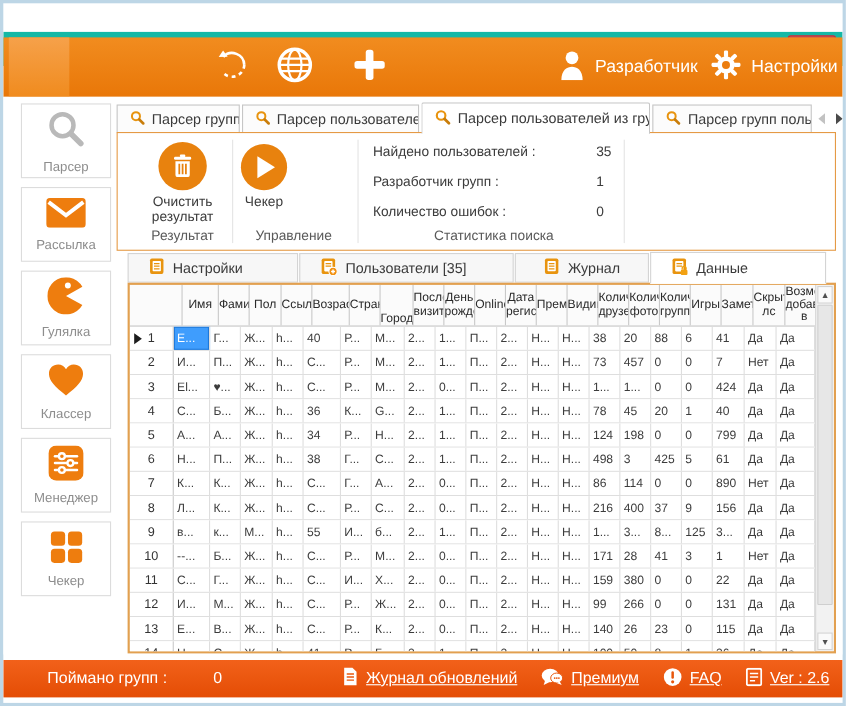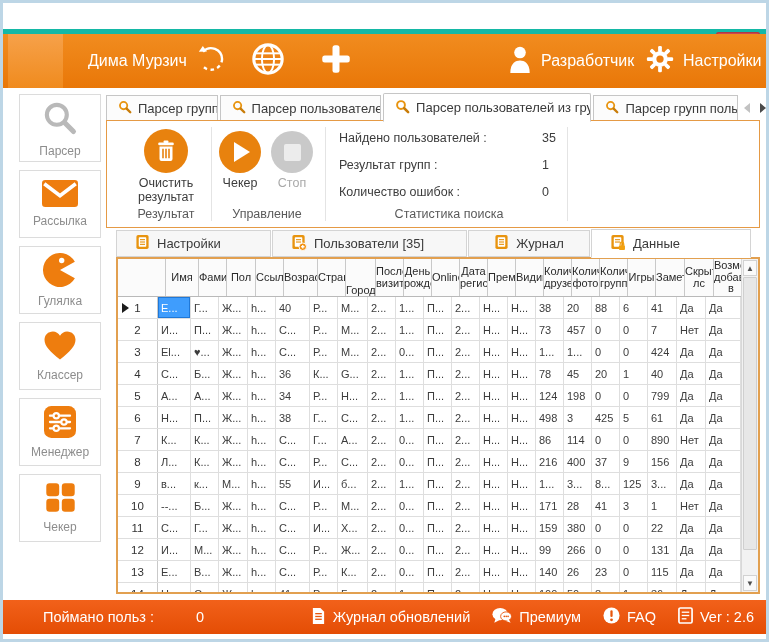--- a/index.html
+++ b/index.html
@@ -88,21 +88,21 @@
   .vs-up{top:1px;}
   .vs-down{bottom:1px;}
   .vs-thumb{position:absolute;left:1px;right:1px;top:18px;bottom:42px;background:#e7e7e7;
             border:1px solid #cfcfcf;border-radius:1px;box-sizing:border-box;}
   
   .statusbar{position:absolute;left:0;right:0;bottom:5px;height:34px;
              background:linear-gradient(#f2611a,#e44d05);color:#fff;display:flex;align-items:center;font-size:14.5px;}
   .sb-captcha{margin-left:40px;display:flex;}
   .sb-captcha-val{margin-left:42px;}
   .sb-right{margin-left:auto;margin-right:12px;display:flex;align-items:center;gap:22px;}
-  .sb-item{display:flex;align-items:center;gap:7px;cursor:default;}
+  .sb-item{display:flex;align-items:center;gap:7px;cursor:default;text-decoration:underline;}
   
   .play-tri{width:0;height:0;border-top:10px solid transparent;border-bottom:10px solid transparent;border-left:16px solid #fff;margin-left:4px;}
   .stop-sq{width:17px;height:17px;background:#ececec;border-radius:2px;}
   .doc-badge{position:relative;}
 </style>
 </head>
 <body>
 
 <div class="window">
 
@@ -112,21 +112,20 @@
       <div class="wbtn wbtn-min">–</div>
       <div class="wbtn wbtn-max">
           <i></i>
         </div>
       <div class="wbtn wbtn-close">x</div>
     </div>
   </div>
 
   <div class="appbar">
     <div class="appbar-accent"></div>
-    <div class="ab-item ab-name">Дима Мурзич</div>
     <div class="ab-item ab-refresh">
       <span>
         <svg width="32" height="32" viewBox="0 0 24 24" fill="none">
           <path d="M6,6.5 A8.3,8.3 0 0 1 20.3,12" stroke="#fff" stroke-width="1.8"></path>
           <path d="M20.3,12 A8.3,8.3 0 0 1 6,17.5" stroke="#fff" stroke-width="1.8" stroke-dasharray="2.6 2.6"></path>
           <polygon points="2.2,7.8 9.4,7.6 5.7,2.6" fill="#fff" transform="translate(1,0) scale(0.85)"></polygon>
         </svg>
       </span>
     </div>
     <div class="ab-item ab-globe">
@@ -310,34 +309,28 @@
           </div>
           <div class="btn-label" style="width:72px;">Очистить результат</div>
         </div>
         <div class="rib-sep" style="left:104px;"></div>
         <div class="round-btn" style="left:108px;top:10px;width:50px;">
           <div class="circle" style="width:42px;height:42px;background:#e8820e;">
             <span class="play-tri"></span>
           </div>
           <div class="btn-label">Чекер</div>
         </div>
-        <div class="round-btn" style="left:160px;top:10px;width:50px;">
-          <div class="circle" style="width:42px;height:42px;background:#c9c9c9;">
-            <span class="stop-sq"></span>
-          </div>
-          <div class="btn-label disabled">Стоп</div>
-        </div>
         <div class="rib-sep" style="left:218px;"></div>
         <div class="stats">
           <div class="stat-row">
             <span class="stat-label">Найдено пользователей :</span>
             <span class="stat-value">35</span>
           </div>
           <div class="stat-row">
-            <span class="stat-label">Результат групп :</span>
+            <span class="stat-label">Разработчик групп :</span>
             <span class="stat-value">1</span>
           </div>
           <div class="stat-row">
             <span class="stat-label">Количество ошибок :</span>
             <span class="stat-value">0</span>
           </div>
         </div>
         <div class="rib-sep" style="left:460px;"></div>
         <div class="rib-group-label" style="left:14px;width:90px;">Результат</div>
         <div class="rib-group-label" style="left:108px;width:104px;">Управление</div>
@@ -834,21 +827,21 @@
           <div class="vs-thumb"></div>
           <div class="vs-btn vs-down">▼</div>
         </div>
       </div>
 
     </div>
   </div>
 
   <div class="statusbar">
     <div class="sb-captcha">
-      <span>Поймано польз :</span>
+      <span>Поймано групп :</span>
       <span class="sb-captcha-val">0</span>
     </div>
     <div class="sb-right">
       <div class="sb-item">
         <span>
           <svg width="15" height="18" viewBox="0 0 16 19">
             <path d="M2,1 h8 l4,4 v13 h-12 Z" fill="#fff"></path>
             <g stroke="#e8570d" stroke-width="1.4">
                 <line x1="4.5" y1="7" x2="11.5" y2="7"></line>
                 <line x1="4.5" y1="10" x2="11.5" y2="10"></line>

